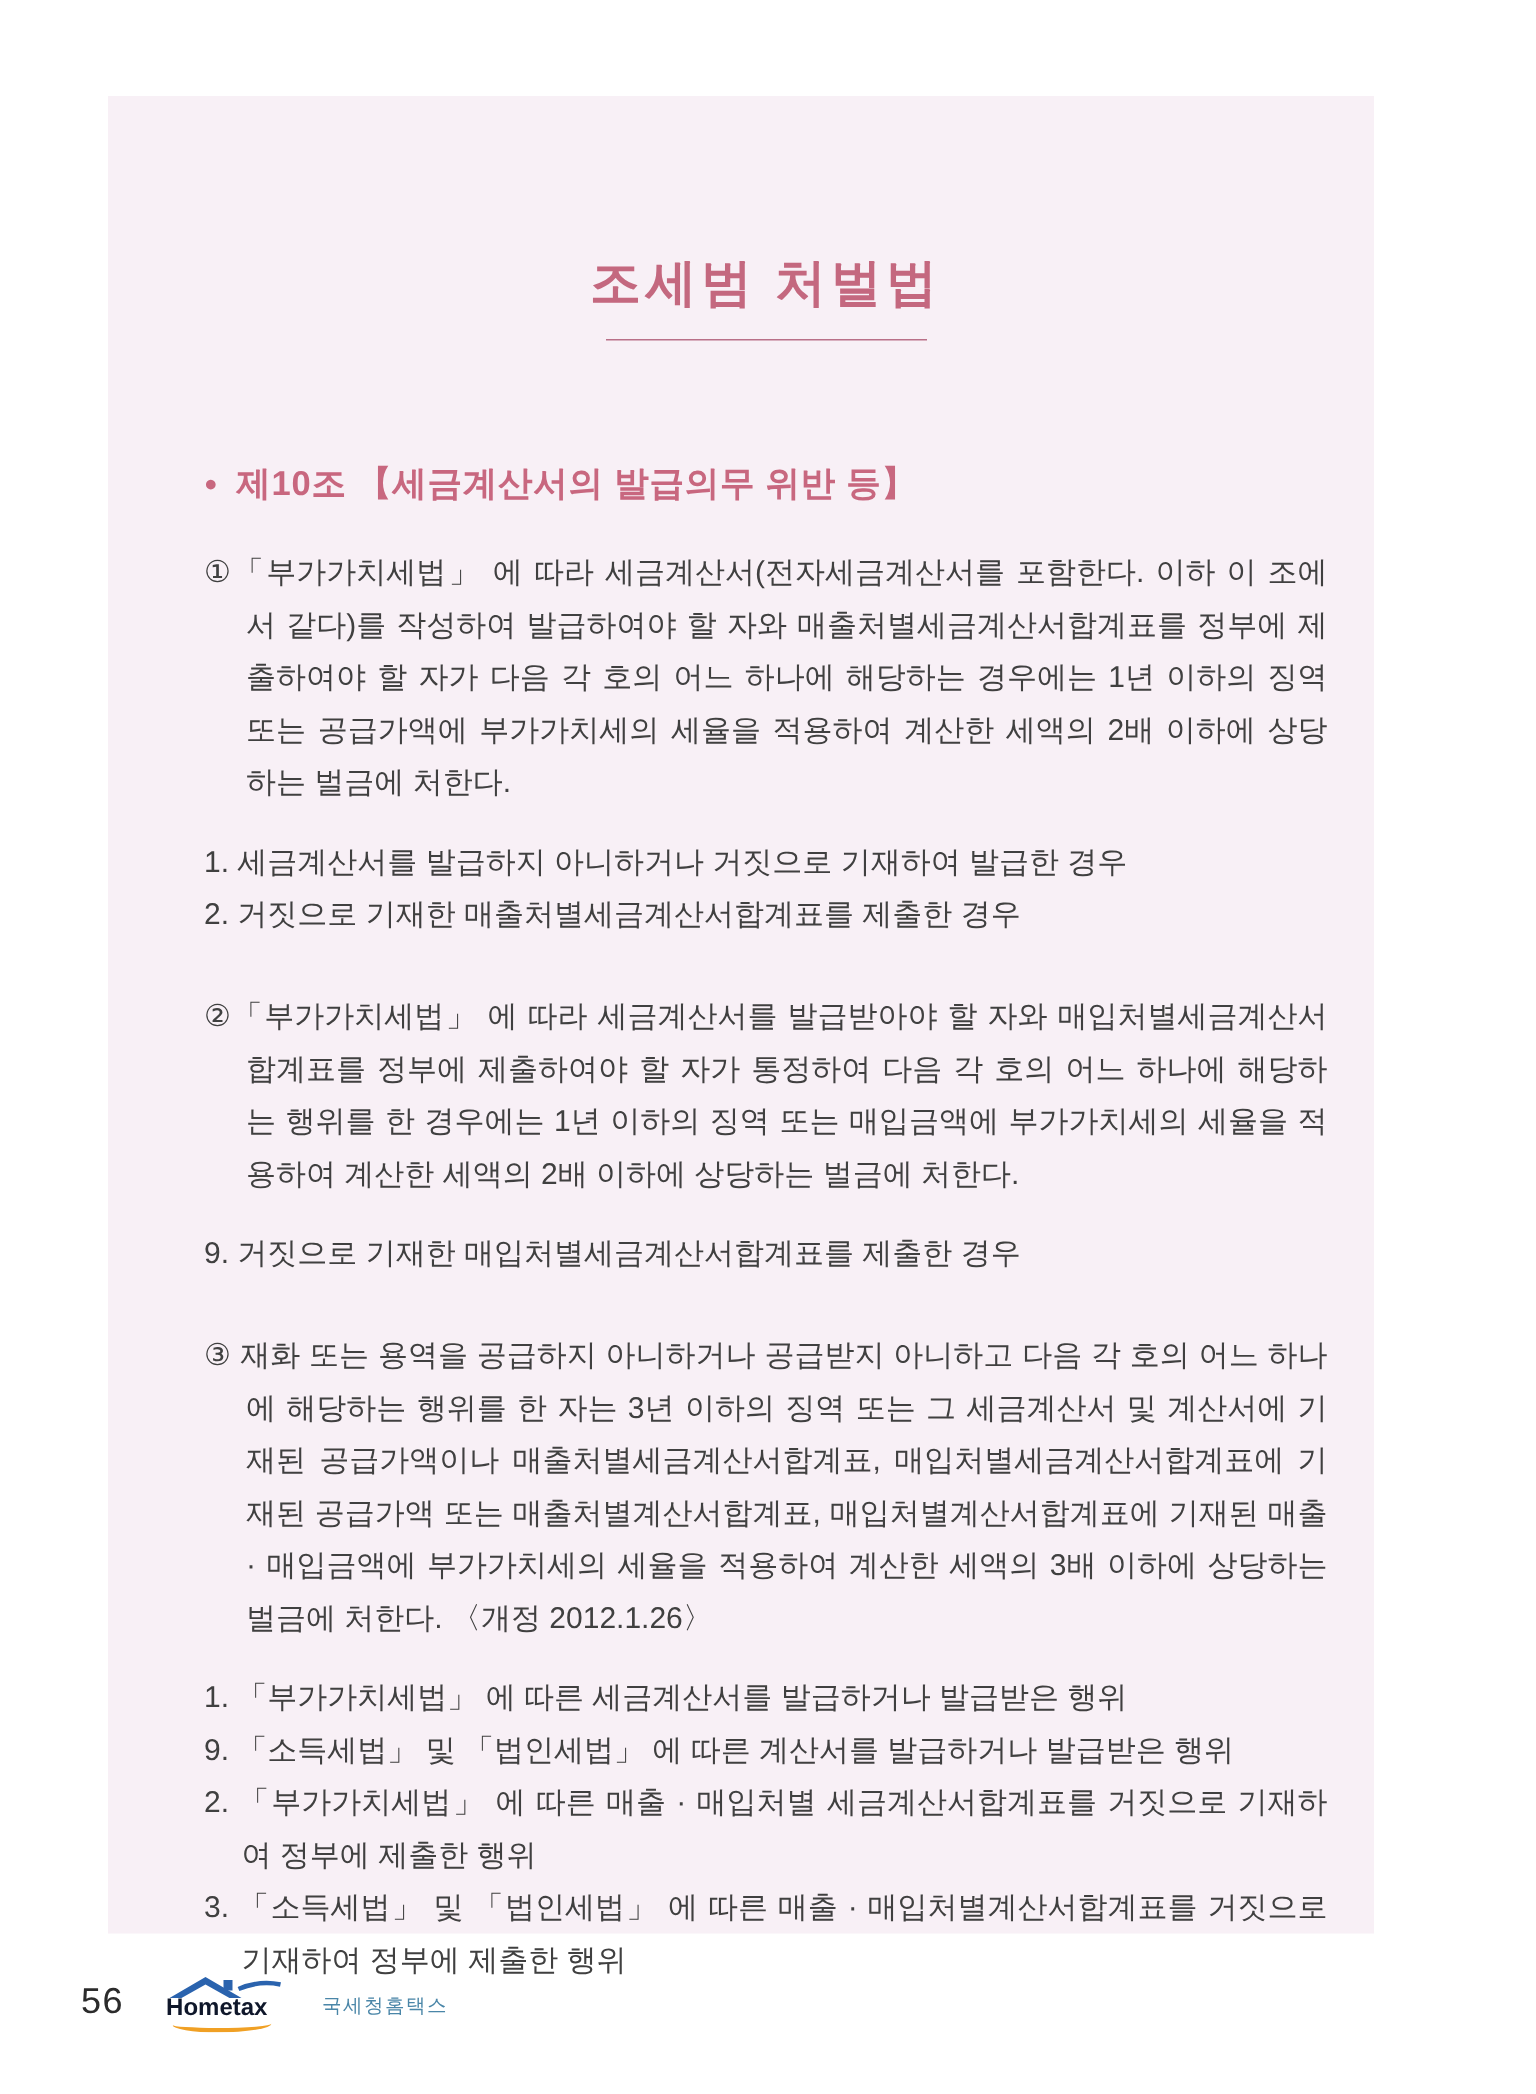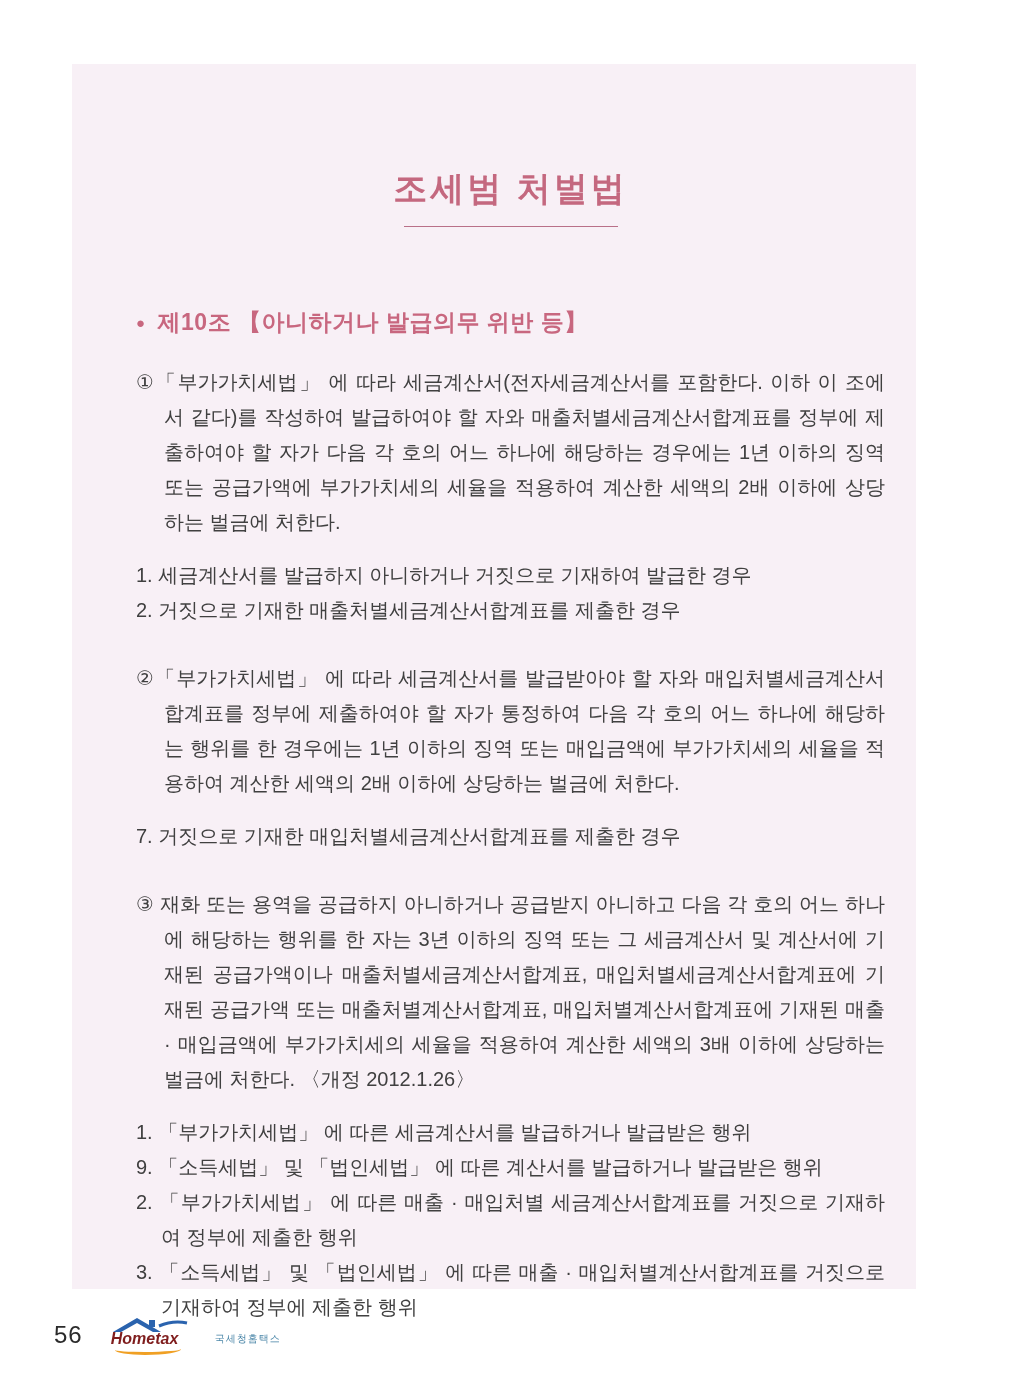--- a/index.html
+++ b/index.html
@@ -103,71 +103,70 @@
     position: absolute;
     left: 0;
     top: 0;
   }
   .logo-word {
     position: absolute;
     left: 2px;
     top: 12px;
     font-size: 16px;
     font-weight: bold;
-    font-style: italic;
-    color: #7f1d1d;
+    color: #0f172a;
     letter-spacing: 0;
   }
   .logo-swoosh {
     position: absolute;
     left: 6px;
     top: 26px;
     width: 66px;
     height: 8px;
     border-bottom: 3px solid #f0a024;
     border-radius: 0 0 60% 50%;
   }
   .logo-caption {
     margin-left: 10px;
-    font-size: 10px;
+    font-size: 13px;
     color: #4a86a8;
     letter-spacing: 1px;
     padding-bottom: 6px;
   }
 </style>
 </head>
 <body>
 
 <div class="page">
   <div class="panel">
 
     <div class="title-wrap">
       <div class="doc-title">조세범 처벌법</div>
       <div class="title-underline"></div>
     </div>
 
     <div class="article-heading">
       <span class="bullet-dot">●</span>
-      <span>제10조 【아니하거나 발급의무 위반 등】</span>
+      <span>제10조 【세금계산서의 발급의무 위반 등】</span>
     </div>
 
     <div class="body-text">
 
       <div class="clause first">
         <div class="clause-text"><span>①</span><span>「부가가치세법」 에 따라 세금계산서(전자세금계산서를 포함한다. 이하 이 조에서 같다)를 작성하여 발급하여야 할 자와 매출처별세금계산서합계표를 정부에 제출하여야 할 자가 다음 각 호의 어느 하나에 해당하는 경우에는 1년 이하의 징역 또는 공급가액에 부가가치세의 세율을 적용하여 계산한 세액의 2배 이하에 상당하는 벌금에 처한다.</span></div>
         <div class="items items-gap">
           <div class="item">1. 세금계산서를 발급하지 아니하거나 거짓으로 기재하여 발급한 경우</div>
           <div class="item">2. 거짓으로 기재한 매출처별세금계산서합계표를 제출한 경우</div>
         </div>
       </div>
 
       <div class="clause">
         <div class="clause-text"><span>②</span><span>「부가가치세법」 에 따라 세금계산서를 발급받아야 할 자와 매입처별세금계산서합계표를 정부에 제출하여야 할 자가 통정하여 다음 각 호의 어느 하나에 해당하는 행위를 한 경우에는 1년 이하의 징역 또는 매입금액에 부가가치세의 세율을 적용하여 계산한 세액의 2배 이하에 상당하는 벌금에 처한다.</span></div>
         <div class="items items-gap">
-          <div class="item">7. 거짓으로 기재한 매입처별세금계산서합계표를 제출한 경우</div>
+          <div class="item">9. 거짓으로 기재한 매입처별세금계산서합계표를 제출한 경우</div>
         </div>
       </div>
 
       <div class="clause">
         <div class="clause-text"><span>③</span><span> 재화 또는 용역을 공급하지 아니하거나 공급받지 아니하고 다음 각 호의 어느 하나에 해당하는 행위를 한 자는 3년 이하의 징역 또는 그 세금계산서 및 계산서에 기재된 공급가액이나 매출처별세금계산서합계표, 매입처별세금계산서합계표에 기재된 공급가액 또는 매출처별계산서합계표, 매입처별계산서합계표에 기재된 매출 · 매입금액에 부가가치세의 세율을 적용하여 계산한 세액의 3배 이하에 상당하는 벌금에 처한다. 〈개정 2012.1.26〉</span></div>
         <div class="items items-gap">
           <div class="item">1. 「부가가치세법」 에 따른 세금계산서를 발급하거나 발급받은 행위</div>
           <div class="item">9. 「소득세법」 및 「법인세법」 에 따른 계산서를 발급하거나 발급받은 행위</div>
           <div class="item">2. 「부가가치세법」 에 따른 매출 · 매입처별 세금계산서합계표를 거짓으로 기재하여 정부에 제출한 행위</div>
           <div class="item">3. 「소득세법」 및 「법인세법」 에 따른 매출 · 매입처별계산서합계표를 거짓으로 기재하여 정부에 제출한 행위</div>

